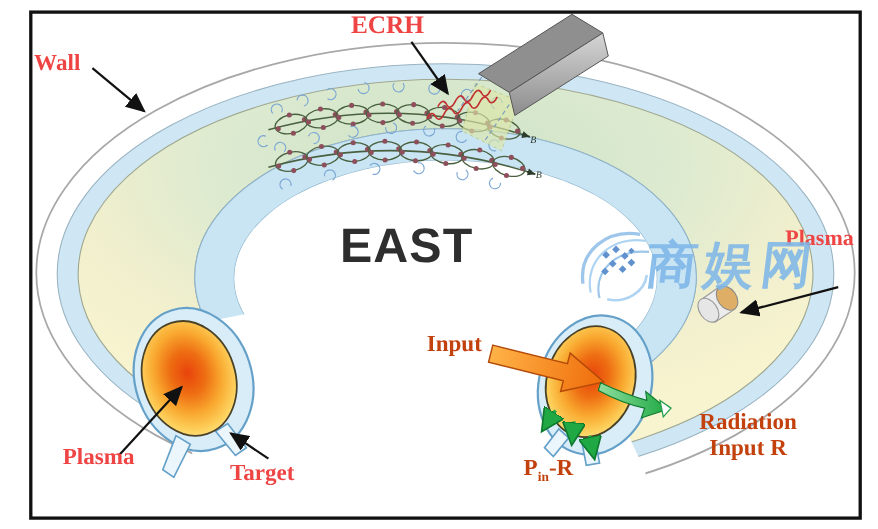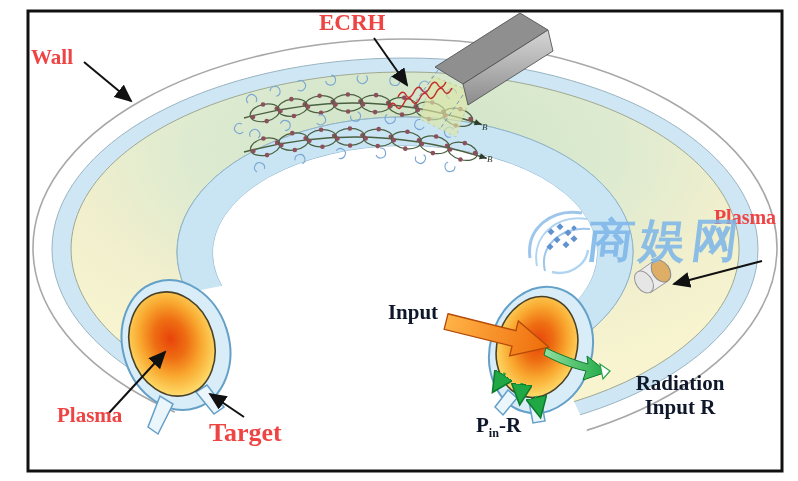--- a/index.html
+++ b/index.html
@@ -1,20 +1,20 @@
 <!DOCTYPE html>
 <html><head>
 <meta charset="utf-8">
 <style>
   html,body{margin:0;padding:0;background:#fff;}
   #stage{position:relative;width:798px;height:481px;background:#fff;overflow:hidden;
          font-family:"Liberation Serif", serif;}
   #stage svg{position:absolute;left:0;top:0;}
   .lbl{position:absolute;font-weight:bold;color:#ef4444;line-height:1.12;white-space:nowrap;}
-  .lbl.red{color:#0f172a;}
+  .lbl.red{color:#c2410c;}
   .lbl sub{font-size:0.58em;font-weight:bold;}
   .center{text-align:center;}
   #east-label{font-family:"Liberation Sans", sans-serif;font-weight:bold;color:#2e2e2e;
               letter-spacing:1px;}
   #watermark-text{position:absolute;left:588px;top:210px;font-family:"DejaVu Sans", sans-serif;
       font-weight:bold;font-size:46px;color:rgba(125,182,232,0.88);transform:skewX(-7deg);
       letter-spacing:6px;white-space:nowrap;}
 </style>
 </head>
 <body>
@@ -263,35 +263,36 @@
     </g>
   </g>
 
   <rect x="28" y="11" width="754" height="460" fill="none" stroke="#111" stroke-width="3"></rect>
 </svg>
 
 <div class="lbl" id="wall-label" style="left:31px;top:46px;font-size:21px;">Wall</div>
 
 <div class="lbl" id="ecrh-label" style="left:319px;top:10px;font-size:23px;">ECRH</div>
 
+<div class="lbl" id="east-label" style="left:309px;top:199px;font-size:44px;">EAST</div>
 
 <div class="lbl center" id="gas-puffing-label" style="left:697px;top:206px;width:96px;font-size:20px;">
   <div>Plasma</div>
 </div>
 
 <div class="lbl red center" id="input-power-label" style="left:352px;top:301px;width:122px;font-size:21px;">
   <div>Input</div>
 </div>
 
 <div class="lbl red center" id="radiation-label" style="left:616px;top:372px;width:128px;font-size:21px;">
   <div>Radiation</div>
   <div>Input R</div>
 </div>
 
 <div class="lbl red" id="pinr-label" style="left:476px;top:414px;font-size:21px;"><span>P</span><sub>in</sub><span>-R</span></div>
 
 <div class="lbl" id="plasma-label" style="left:57px;top:404px;font-size:21px;">Plasma</div>
 
-<div class="lbl" id="target-label" style="left:209px;top:418px;font-size:26px;">Target</div>
+<div class="lbl" id="target-label" style="left:209px;top:418px;font-size:21px;">Target</div>
 
 <div id="watermark-text">商娱网</div>
 
 </div>
 
 </body></html>

